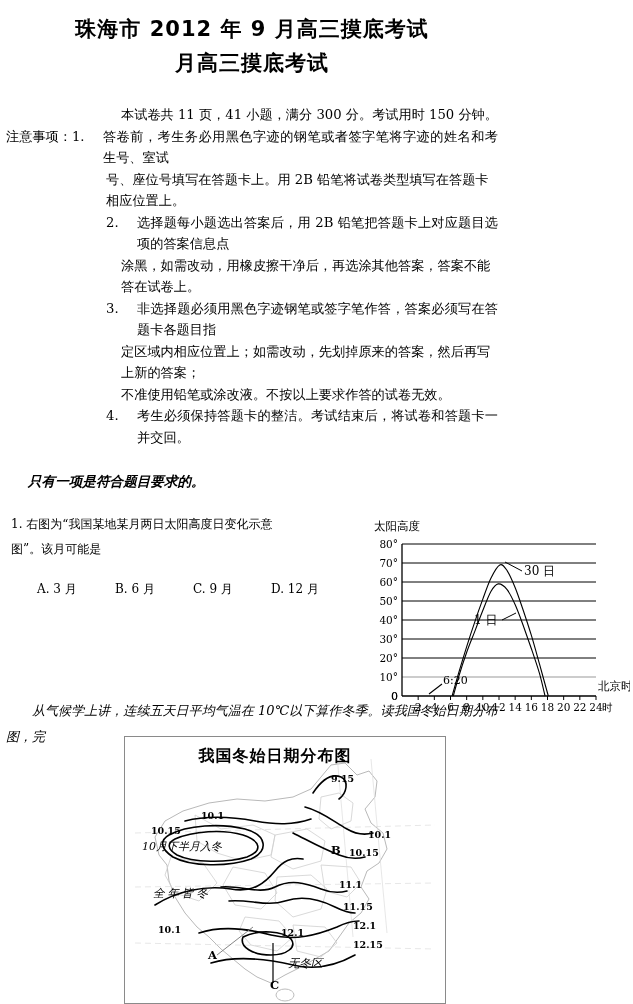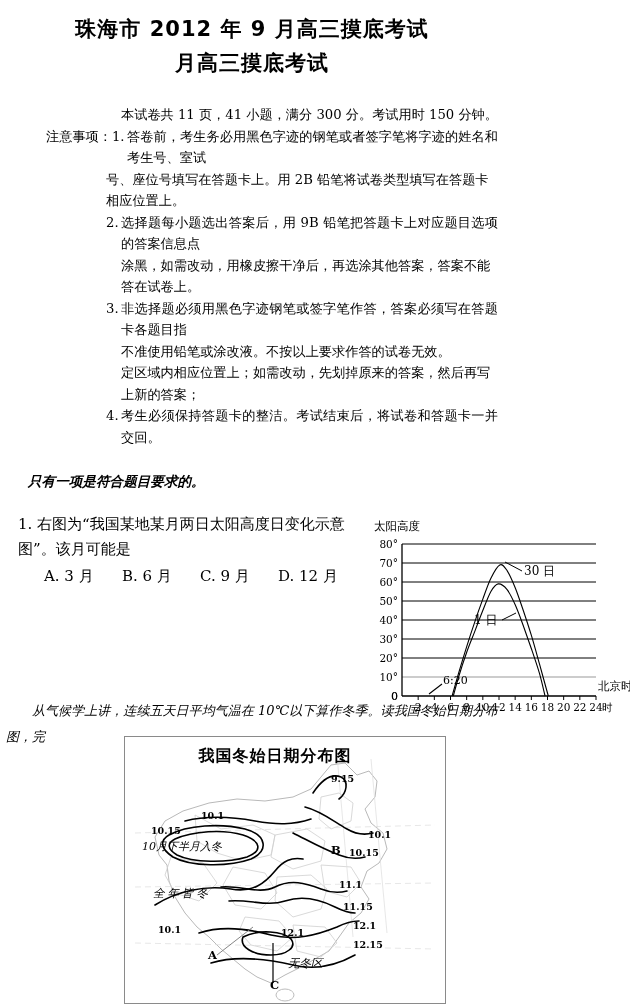--- a/index.html
+++ b/index.html
@@ -44,37 +44,37 @@
   .ins-line {
     white-space: nowrap;
     text-align: right;
   }
   .ins-row {
     display: flex;
     align-items: flex-start;
   }
   .ins-label {
     white-space: nowrap;
-    margin-left: 40px;
   }
   .ins-items {
     flex: 1;
   }
   .ins-item {
     display: flex;
     align-items: flex-start;
   }
   .ins-num {
     width: 15px;
     flex: 0 0 15px;
     white-space: nowrap;
   }
   .ins-text {
     flex: 1;
     text-align: justify;
+    margin-left: 16px;
   }
   .ins-indent {
     padding-left: 100px;
   }
   .ins-indent2 {
     padding-left: 100px;
   }
 
   
   .section-heading {
@@ -91,29 +91,29 @@
   }
 
   
   .q1-wrap {
     position: relative;
     margin-top: 14px;
     height: 190px;
   }
   .q1-text {
     position: absolute;
-    left: 18px;
+    left: 11px;
     top: 6px;
     width: 352px;
-    font-size: 15px;
+    font-size: 12px;
     line-height: 25px;
   }
   .q1-line1 { text-align: justify; }
   .q1-options {
-    margin-top: 2px;
+    margin-top: 15px;
     padding-left: 26px;
     display: flex;
   }
   .q1-opt {
     width: 78px;
     white-space: nowrap;
   }
 
   
   .chart {
@@ -170,30 +170,30 @@
           <div class="ins-num">1.</div>
           <div class="ins-text">答卷前，考生务必用黑色字迹的钢笔或者签字笔将字迹的姓名和考生号、室试</div>
         </div>
       </div>
     </div>
     <div class="ins-indent">号、座位号填写在答题卡上。用 2B 铅笔将试卷类型填写在答题卡相应位置上。</div>
 
     <div class="ins-indent2">
       <div class="ins-item">
         <div class="ins-num">2.</div>
-        <div class="ins-text">选择题每小题选出答案后，用 9B 铅笔把答题卡上对应题目选项的答案信息点</div>
+        <div class="ins-text">选择题每小题选出答案后，用 2B 铅笔把答题卡上对应题目选项的答案信息点</div>
       </div>
       <div style="padding-left:15px">涂黑，如需改动，用橡皮擦干净后，再选涂其他答案，答案不能答在试卷上。</div>
 
       <div class="ins-item">
         <div class="ins-num">3.</div>
         <div class="ins-text">非选择题必须用黑色字迹钢笔或签字笔作答，答案必须写在答题卡各题目指</div>
       </div>
+      <div style="padding-left:15px">定区域内相应位置上；如需改动，先划掉原来的答案，然后再写上新的答案；</div>
       <div style="padding-left:15px">不准使用铅笔或涂改液。不按以上要求作答的试卷无效。</div>
-      <div style="padding-left:15px">定区域内相应位置上；如需改动，先划掉原来的答案，然后再写上新的答案；</div>
 
       <div class="ins-item">
         <div class="ins-num">4.</div>
         <div class="ins-text">考生必须保持答题卡的整洁。考试结束后，将试卷和答题卡一并交回。</div>
       </div>
     </div>
   </div>
 
   <div class="section-heading">
     <span class="second">只有一项是符合题目要求的。</span>

